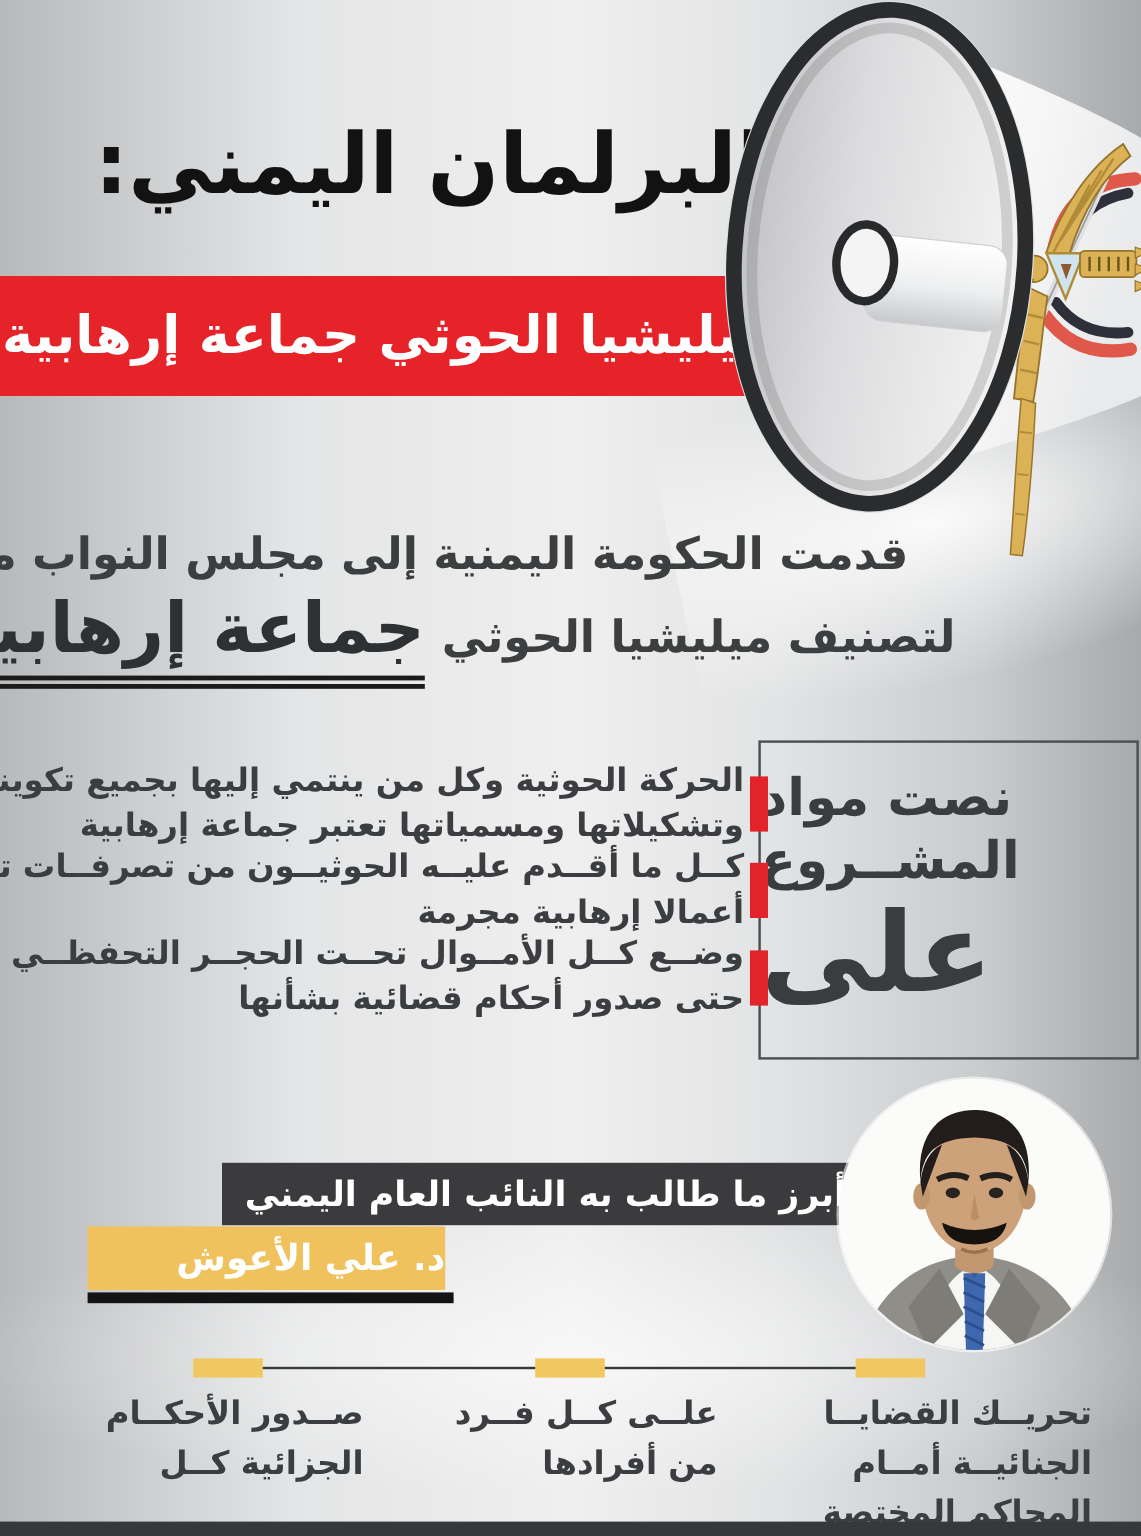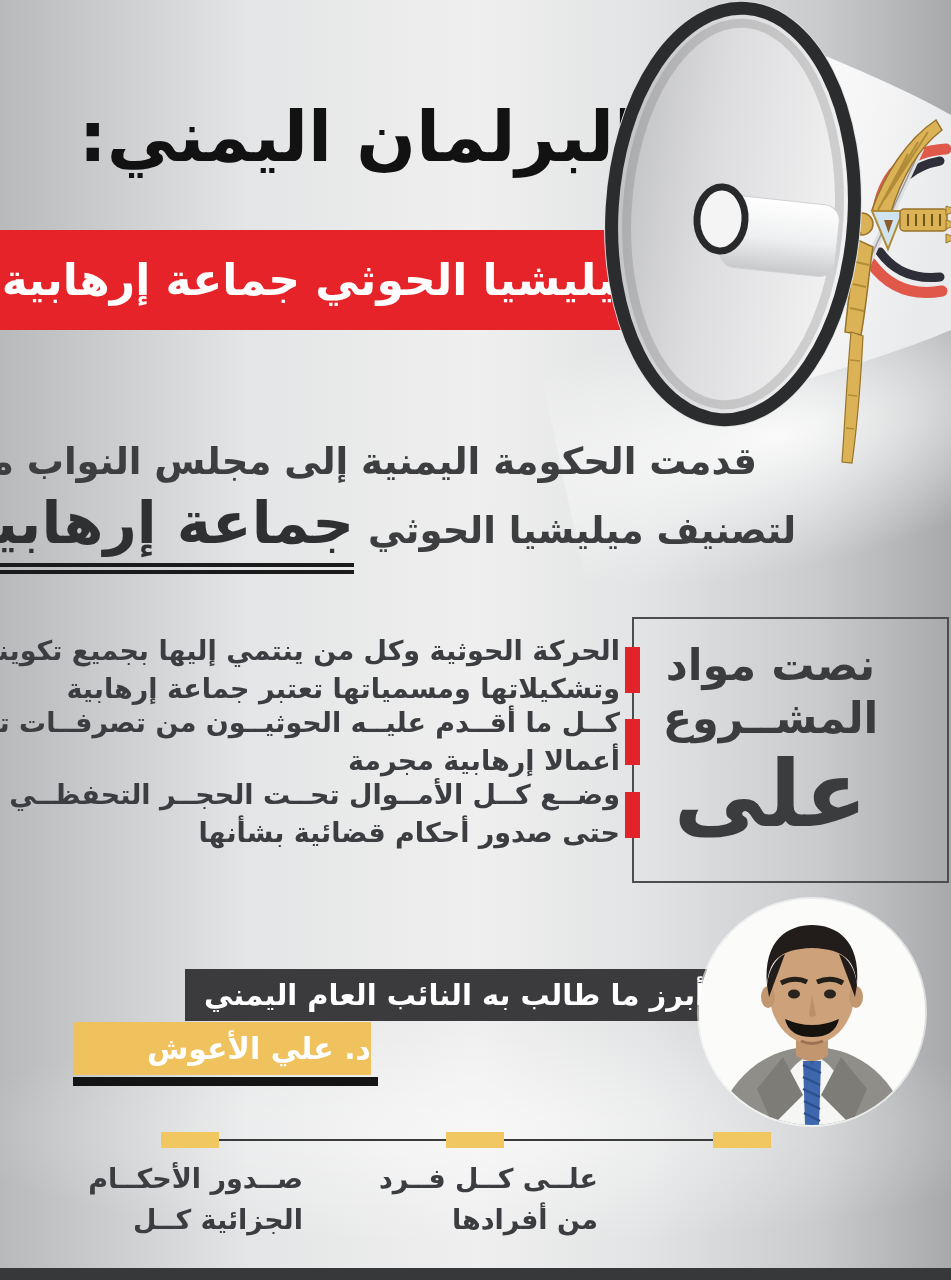--- a/index.html
+++ b/index.html
@@ -31,21 +31,21 @@
   .intro .l1{font-size:37px;font-weight:700;white-space:nowrap;}
   .intro .l2{margin-top:6px;display:flex;direction:rtl;justify-content:center;align-items:baseline;gap:14px;}
   .intro .l2 .small{font-size:37px;font-weight:700;white-space:nowrap;}
   .intro .l2 .big{
     font-size:58px;font-weight:700;color:#2e3032;white-space:nowrap;
     padding-bottom:6px;border-bottom:11px double #1b1b1b;
   }
   .articles-box{
     position:absolute;left:632px;top:617px;width:317px;height:266px;
     border:2px solid #4b4d4f;background:transparent;
-    direction:rtl;text-align:center;padding:20px 40px 0 0;color:#3a3c3e;
+    direction:rtl;text-align:left;padding:20px 40px 0 0;color:#3a3c3e;
   }
   .articles-box .h1{font-size:43px;font-weight:700;line-height:53px;white-space:nowrap;}
   .articles-box .h3{font-size:92px;font-weight:800;line-height:100px;white-space:nowrap;}
   .red-bar{position:absolute;left:625px;width:15px;height:46px;background:#e2242a;}
   .bar1{top:647px;} .bar2{top:719px;} .bar3{top:792px;}
   .bullets{position:absolute;left:40px;top:632px;width:580px;direction:rtl;text-align:right;color:#3b3d40;}
   .bullet{margin-bottom:-4px;}
   .bullet div{font-size:27px;font-weight:700;line-height:38px;white-space:nowrap;}
   .ag-banner{
     position:absolute;left:185px;top:969px;width:540px;height:52px;background:#3b3b3d;z-index:2;
@@ -223,20 +223,25 @@
 
       <path d="M102,142 q11,5 22,0" stroke="#9b7152" stroke-width="3" fill="none"></path>
     </svg>
   </div>
 
   <div class="tl-line"></div>
   <div class="tl-dash d1"></div>
   <div class="tl-dash d2"></div>
   <div class="tl-dash d3"></div>
 
+  <div class="demand dc-right">
+    <div>تحريــك القضايــا</div>
+    <div>الجنائيــة أمــام</div>
+    <div>المحاكم المختصة</div>
+  </div>
   <div class="demand dc-mid">
     <div>علــى كــل فــرد</div>
     <div>من أفرادها</div>
   </div>
   <div class="demand dc-left">
     <div>صــدور الأحكــام</div>
     <div>الجزائية كــل</div>
   </div>
 
   <div class="bottom-bar"></div>

